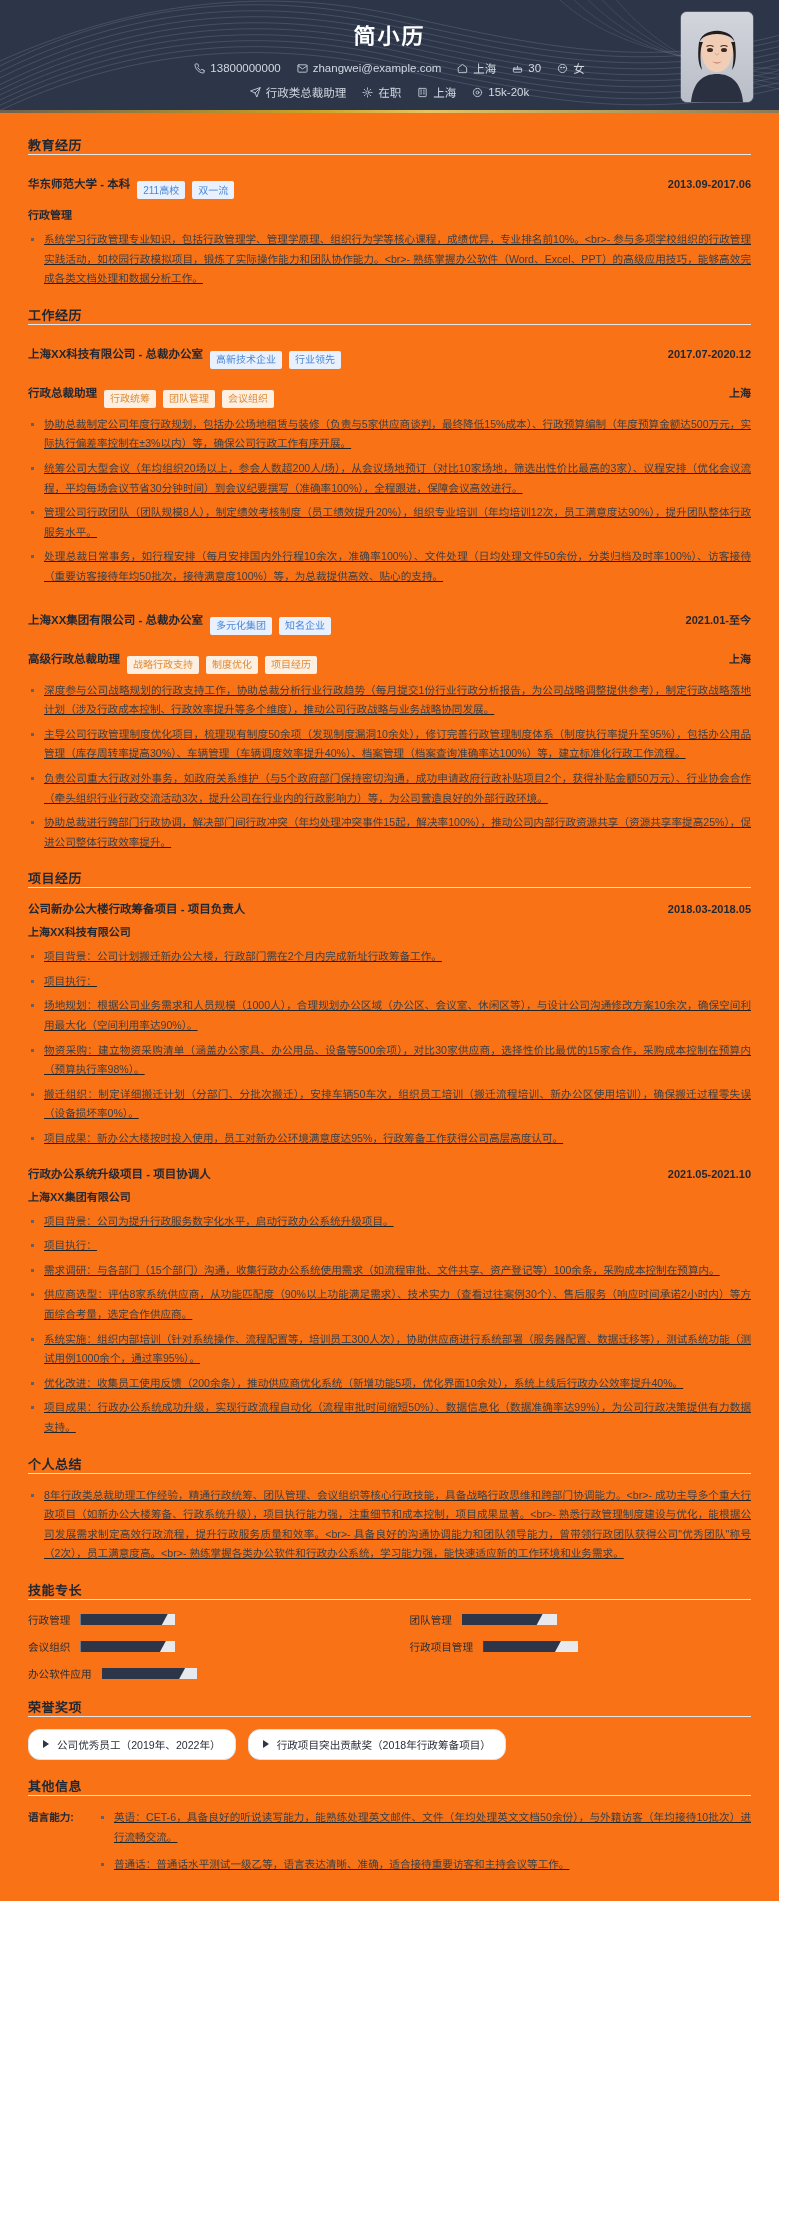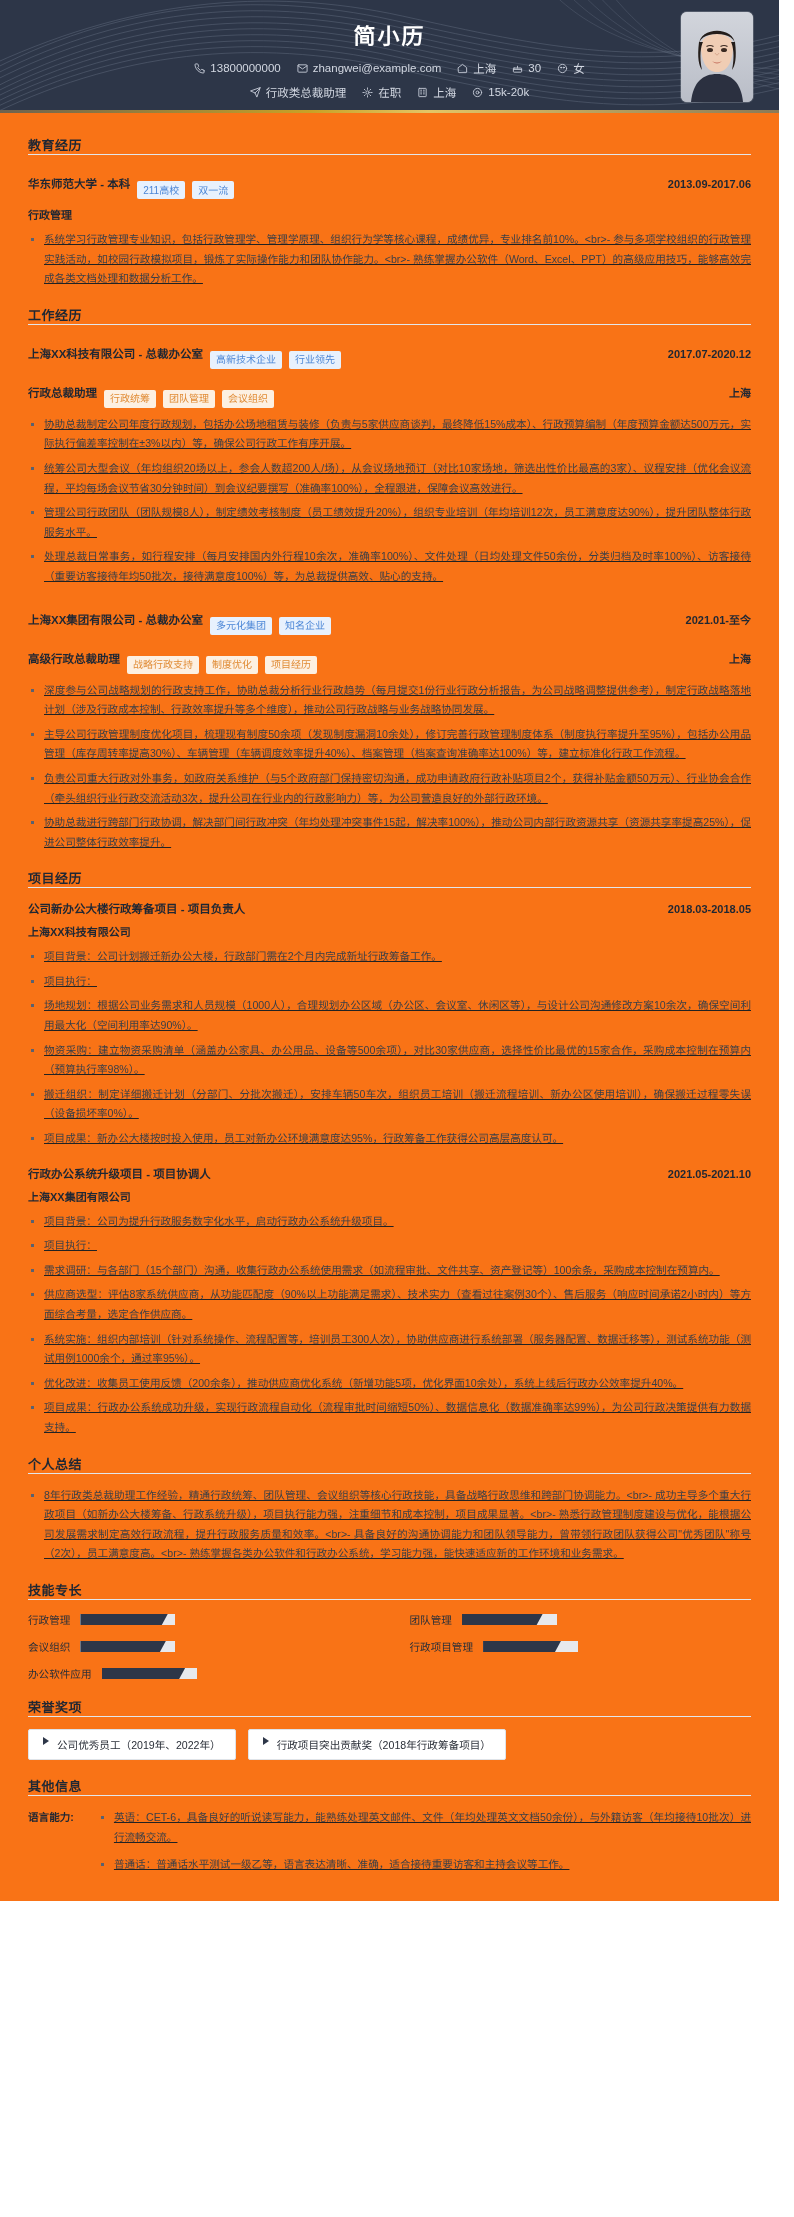--- a/index.html
+++ b/index.html
@@ -146,23 +146,24 @@
   .skill-fill {
     position: absolute; left: 0; top: 0; bottom: 0;
     background: #2d3648;
     clip-path: polygon(0 0, 100% 0, calc(100% - 6px) 100%, 0 100%);
   }
 
   
   .honors-row { display: flex; gap: 12px; flex-wrap: wrap; margin-top: 2px; }
   .honor-chip {
     display: flex;
+    align-items: center;
     gap: 8px;
     border: 1px solid #dfe3e8;
-    border-radius: 2px;
+    border-radius: 12px;
     padding: 7px 14px;
     font-size: 10.6px;
     color: #2a2f38;
     background: #fff;
   }
   .honor-chip .tri {
     width: 0; height: 0;
     border-left: 6px solid #2d3648;
     border-top: 4px solid transparent;
     border-bottom: 4px solid transparent;

